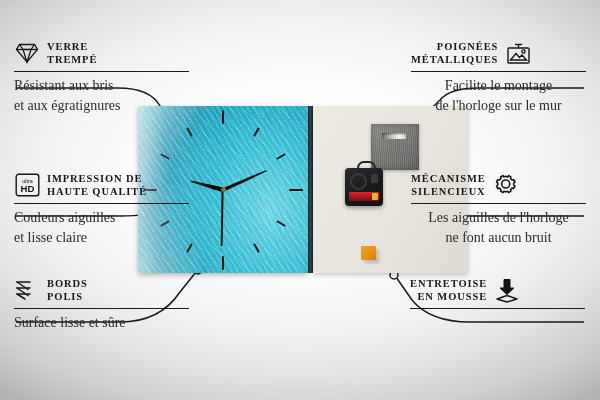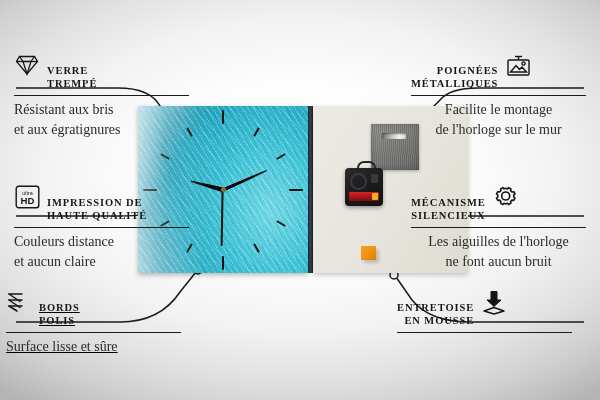--- a/index.html
+++ b/index.html
@@ -213,21 +213,20 @@
   }
   .feature.right .head { }
   .feature .titles {
     font-family: "Liberation Serif", serif;
     font-weight: bold;
     font-size: 10.5px;
     letter-spacing: 0.9px;
     line-height: 1.28;
     color: #161616;
     text-transform: uppercase;
-    margin-top: 24px;
   }
   .feature.right .titles { text-align: right; }
   .feature .rule {
     margin-top: 4px;
     height: 1.4px;
     background: #1a1a1a;
     width: 100%;
   }
   .feature .sub {
     margin-top: 4px;
@@ -243,24 +242,24 @@
     flex: 0 0 26px;
     display: flex;
     align-items: center;
     justify-content: center;
   }
   .icon svg { display: block; }
 
   
   #f-verre   { left: 14px;  top: 40px;  }
   #f-impr    { left: 14px;  top: 172px; }
-  #f-bords   { left: 6px;  top: 277px; text-decoration: underline; }
+  #f-bords   { left: 14px;  top: 277px; }
   #f-poign   { left: 411px; top: 40px;  }
   #f-meca    { left: 411px; top: 172px; }
-  #f-entre   { left: 397px; top: 277px; }
+  #f-entre   { left: 410px; top: 277px; }
 </style>
 </head>
 <body>
 
 <div id="stage">
 
   <svg id="connectors" viewBox="0 0 600 400">
     <g fill="none" stroke="#1a1a1a" stroke-width="1.5">
       <path d="M16,88 L118,88 Q150,88 160,106 L176,121"></path>
       <path d="M16,216 L120,216 Q150,216 158,210 L168,203"></path>
@@ -350,22 +349,22 @@
           <text x="12.5" y="19.4" text-anchor="middle" font-family="Liberation Sans, sans-serif" font-size="9.6" font-weight="bold" fill="#151515">HD</text>
         </svg>
       </span>
       <div class="titles">
         <div>IMPRESSION DE</div>
         <div>HAUTE QUALITÉ</div>
       </div>
     </div>
     <div class="rule"></div>
     <div class="sub">
-      <div>Couleurs distance</div>
-      <div>et aucun claire</div>
+      <div>Couleurs aiguilles</div>
+      <div>et lisse claire</div>
     </div>
   </div>
 
   <div class="feature left" id="f-bords">
     <div class="head">
       <span class="icon">
         <svg width="25" height="22" viewBox="0 0 25 22">
           <g stroke="#151515" stroke-width="1.5" stroke-linecap="round">
             <path d="M2,3 L15,3"></path>
             <path d="M2,3 L13,10.5"></path>

